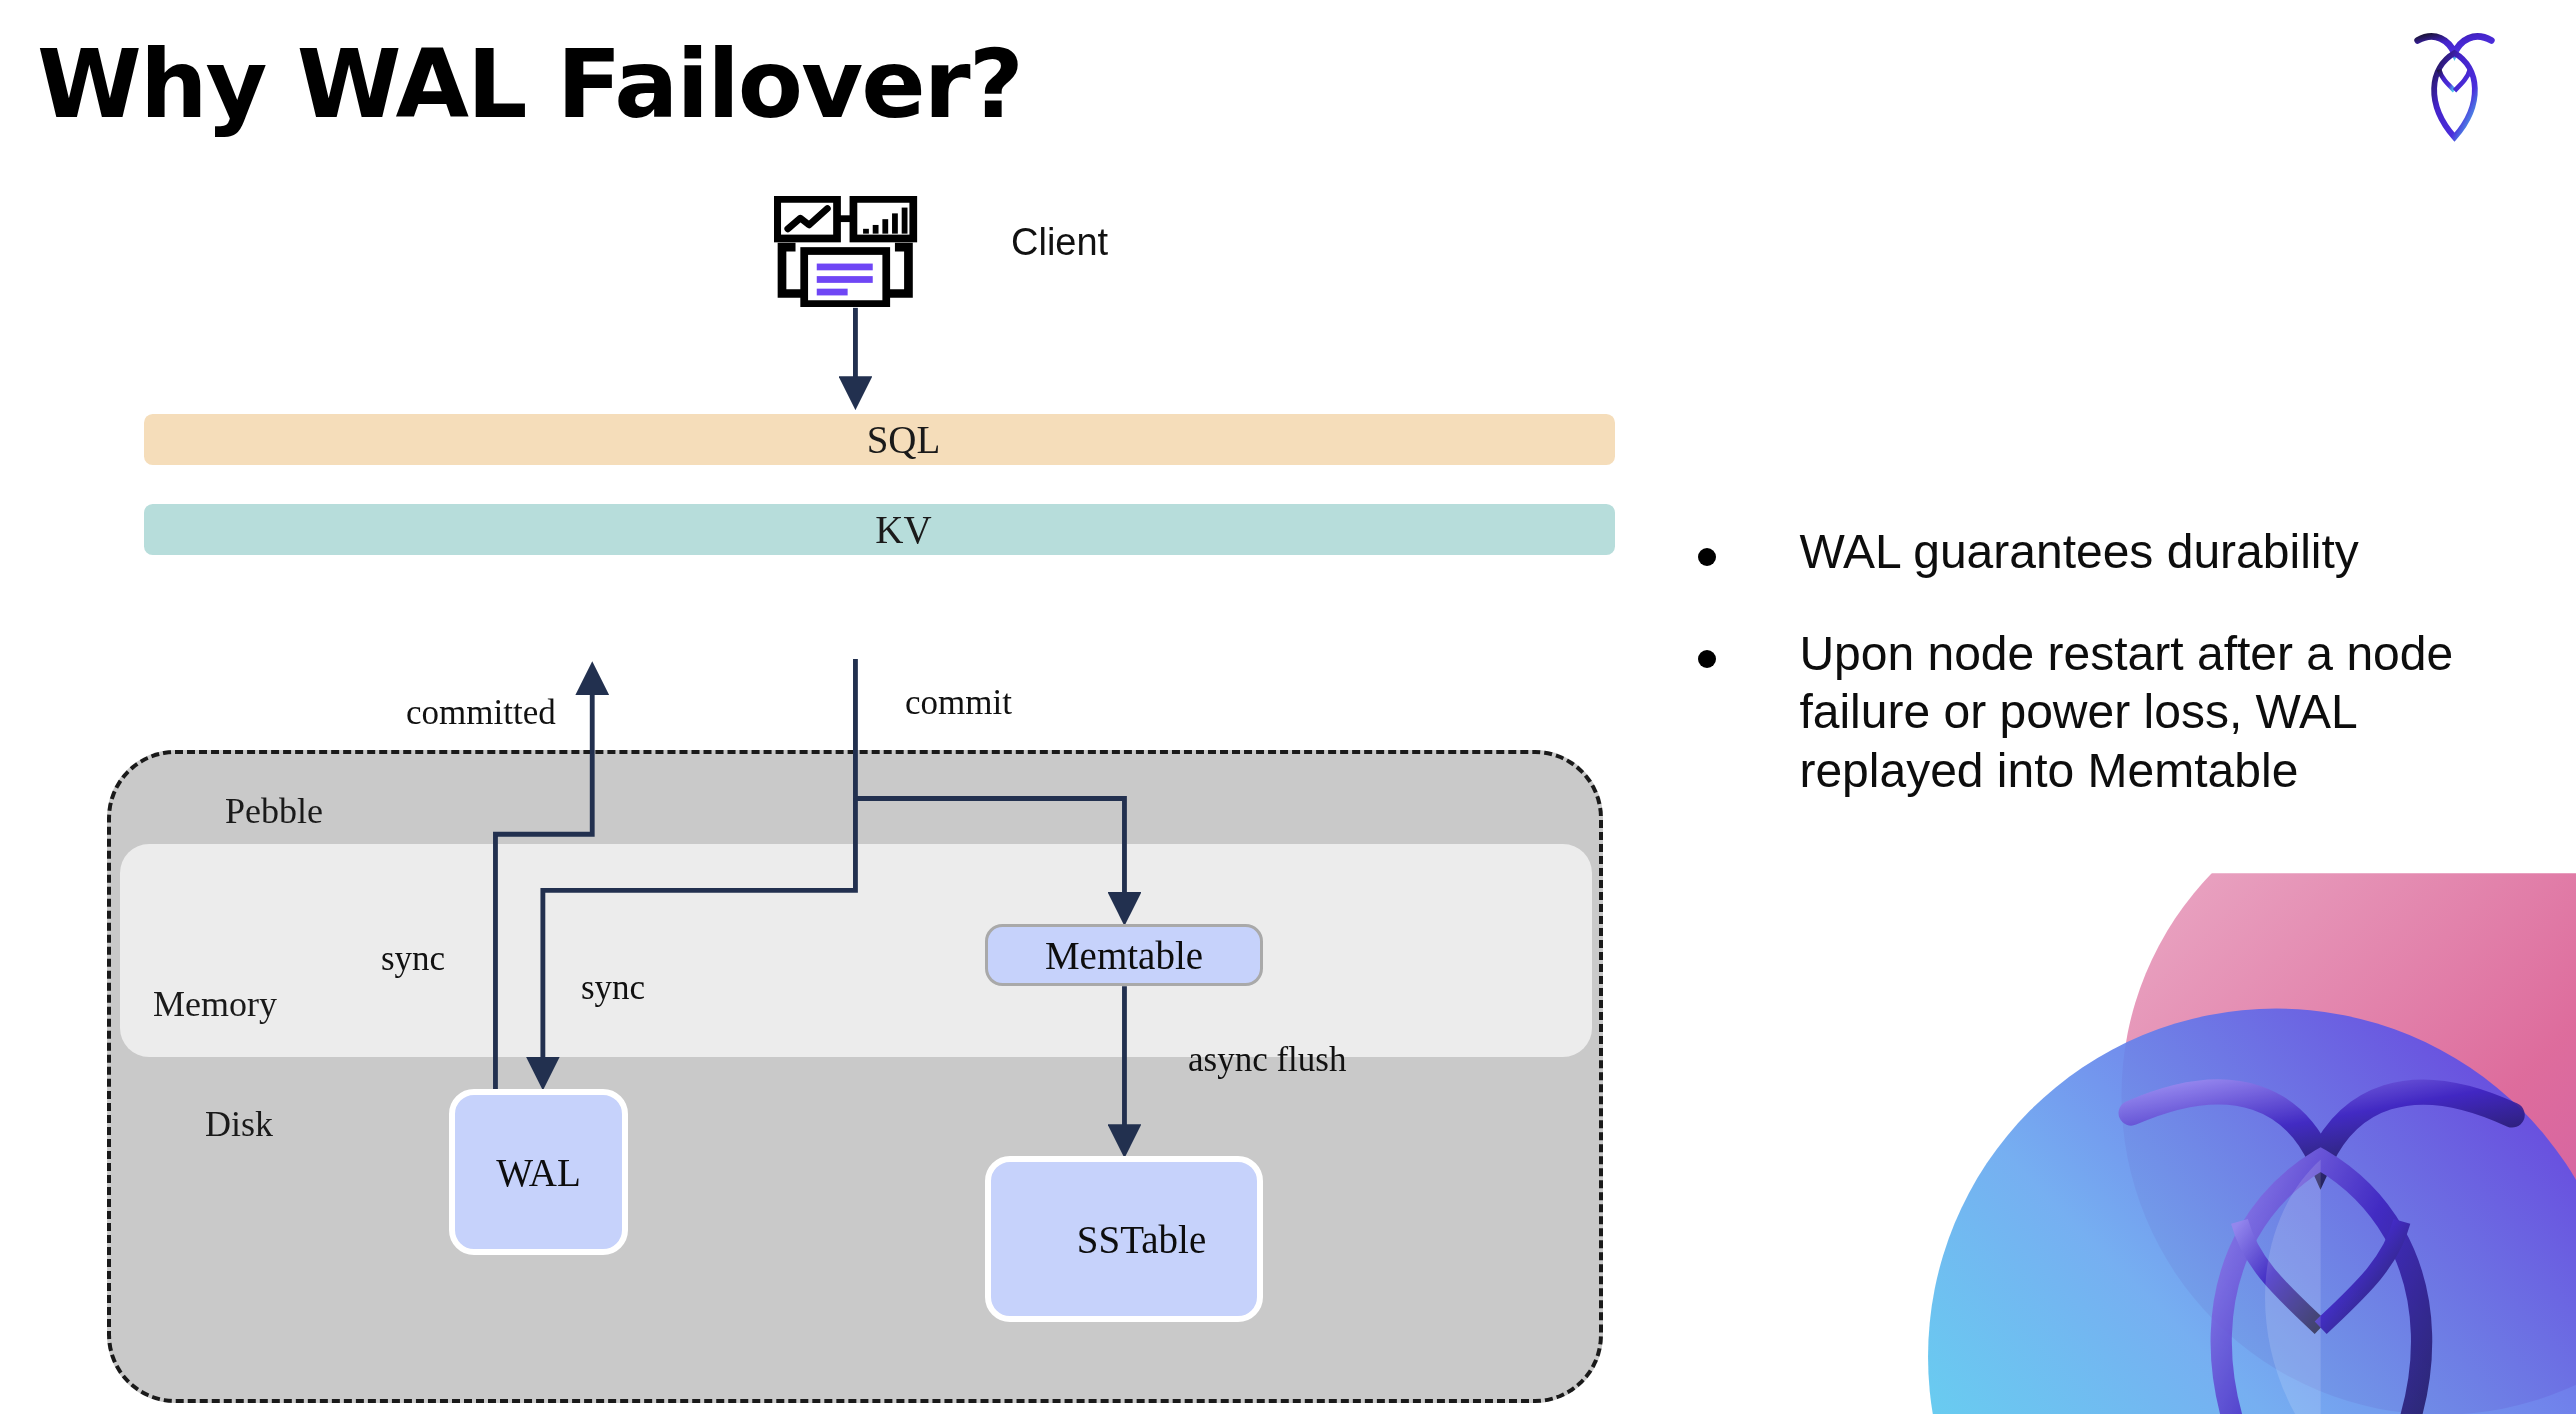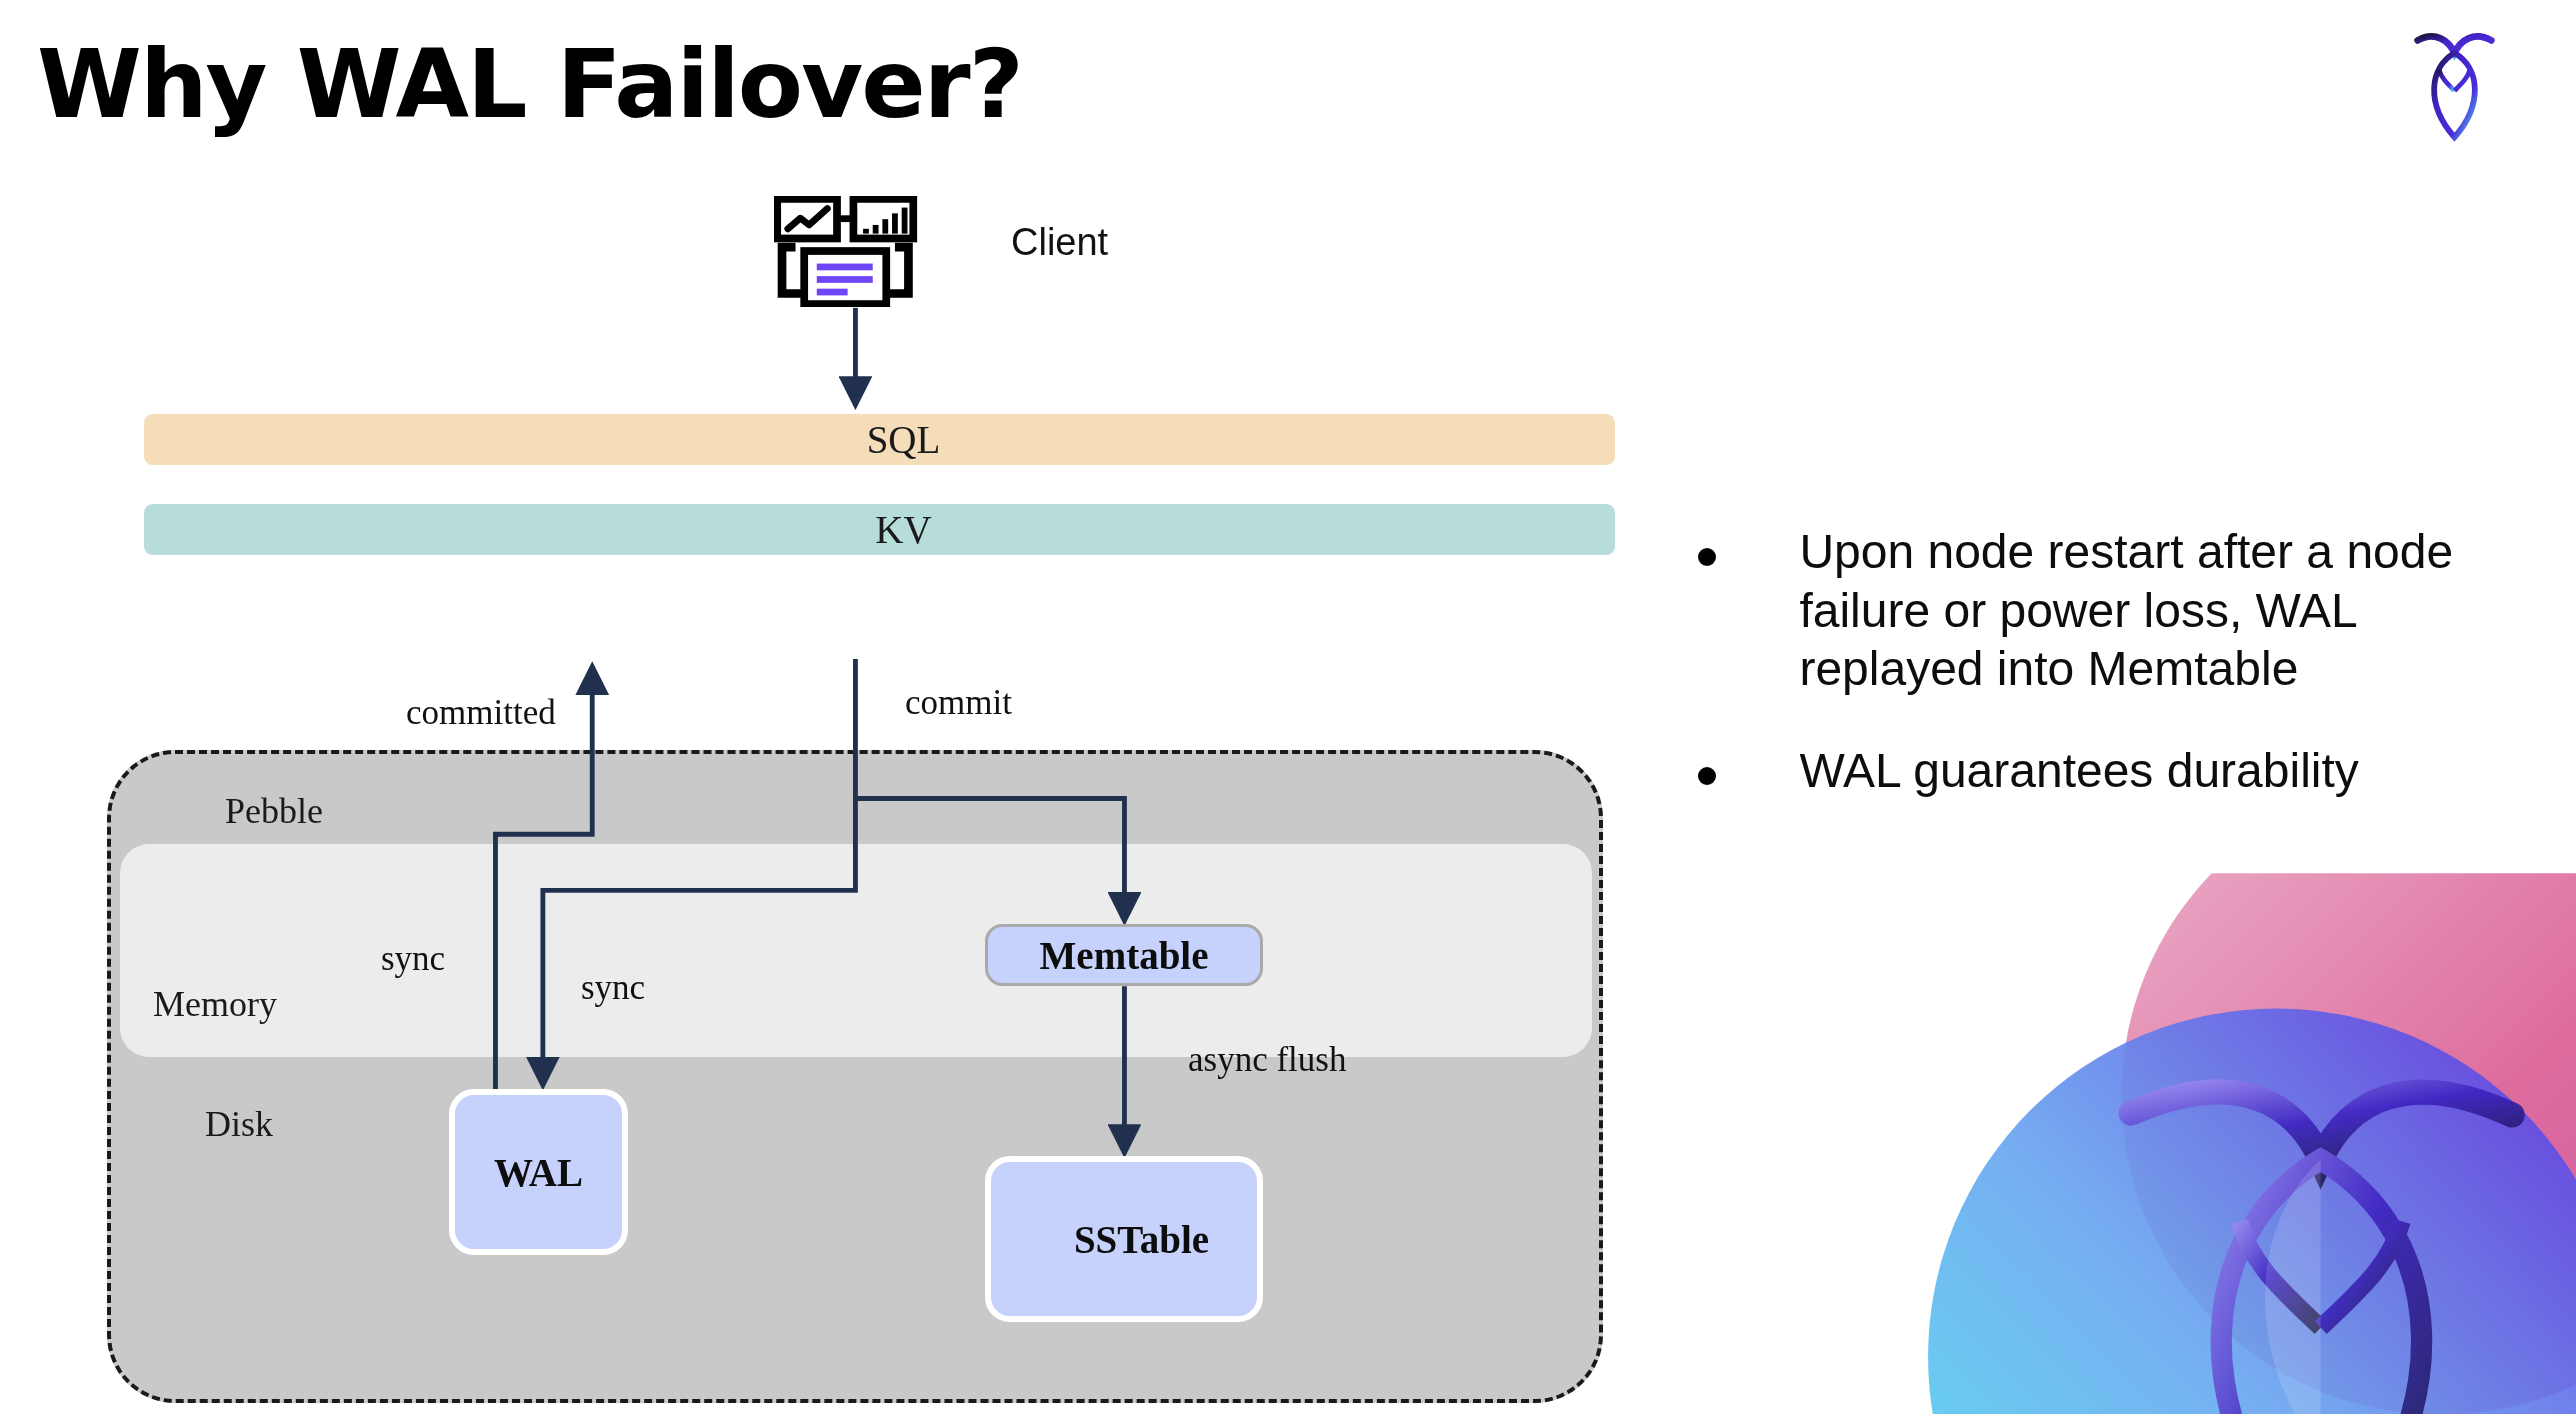--- a/index.html
+++ b/index.html
@@ -54,21 +54,21 @@
     font-size:36px;color:#1a1a1a;
   }
   .lbl-pebble{left:225px;top:790px;}
   .lbl-memory{left:153px;top:983px;}
   .lbl-disk{left:205px;top:1103px;}
 
   
   .node{
     position:absolute;display:flex;align-items:center;justify-content:center;
     background:#c6d2fb;border-radius:17.4px;
-    font-family:"Liberation Serif", serif;font-weight:bold;
+    font-family:"Liberation Serif", serif;font-weight:normal;
     color:#0d0d0d;text-align:center;
   }
   .node-memtable{
     left:985px;top:924px;width:278px;height:62px;
     border:3.9px solid #a9a9a9;font-size:39px;box-sizing:border-box;
   }
   .node-wal{
     left:449px;top:1089px;width:179px;height:166px;
     border:6.8px solid #ffffff;font-size:39px;border-radius:25px;box-sizing:border-box;
   }
@@ -204,25 +204,25 @@
   <div class="node node-wal">
     <span>WAL</span>
   </div>
   <div class="node node-sstable">
     <span>SSTable</span>
   </div>
 
   <div class="bullets">
     <div class="bullet-row">
       <div class="bullet-dot"></div>
-      <div class="bullet-text">Upon node restart after a node failure or power loss, WAL replayed into Memtable</div>
+      <div class="bullet-text">WAL guarantees durability</div>
     </div>
     <div class="bullet-row">
       <div class="bullet-dot"></div>
-      <div class="bullet-text">WAL guarantees durability</div>
+      <div class="bullet-text">Upon node restart after a node failure or power loss, WAL replayed into Memtable</div>
     </div>
   </div>
 
   <div class="deco">
     <svg viewBox="0 0 760 560" width="735" height="542" aria-hidden="true">
       <defs>
         <linearGradient id="gPink" x1="0" y1="0" x2="1" y2="1">
           <stop offset="0%" stop-color="#e9a8c4"></stop>
           <stop offset="55%" stop-color="#d9588f"></stop>
           <stop offset="100%" stop-color="#c03fa0"></stop>

